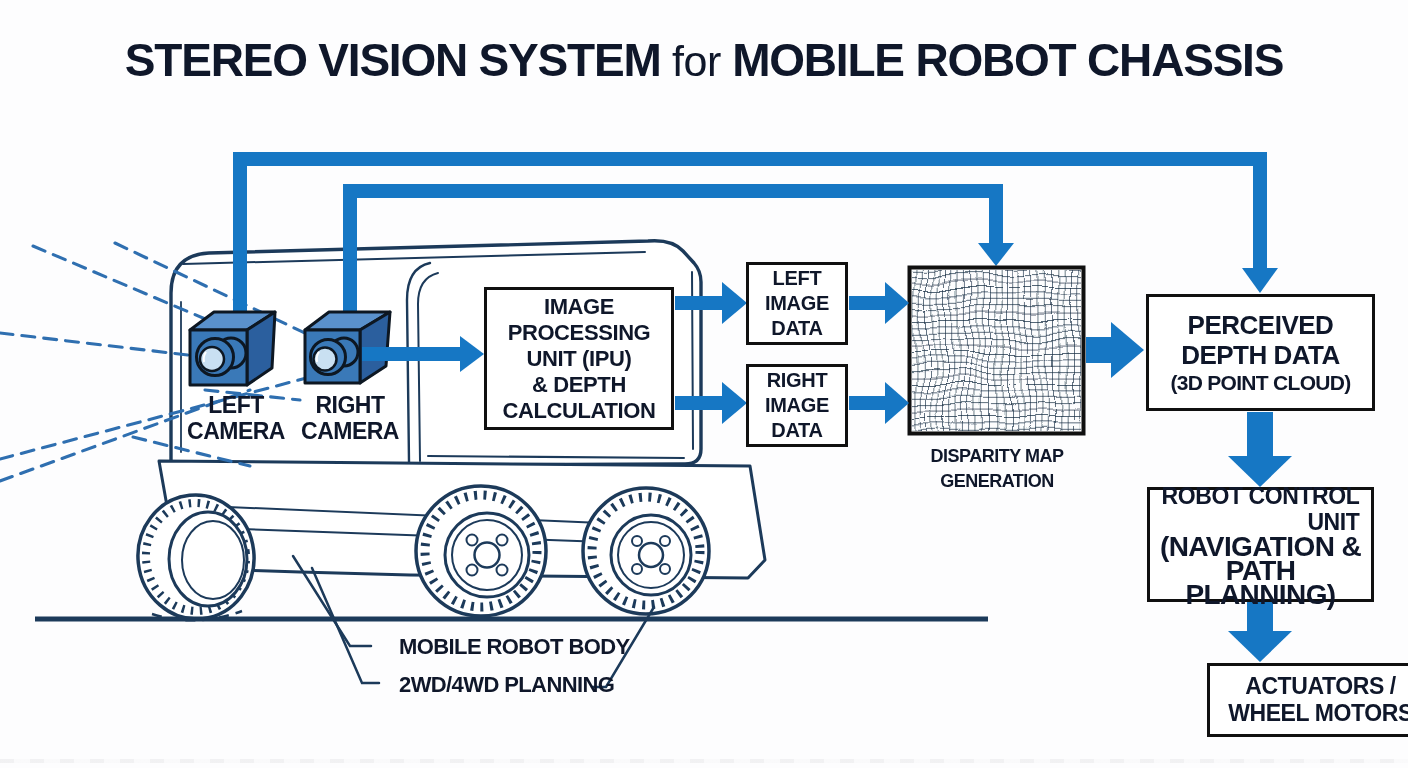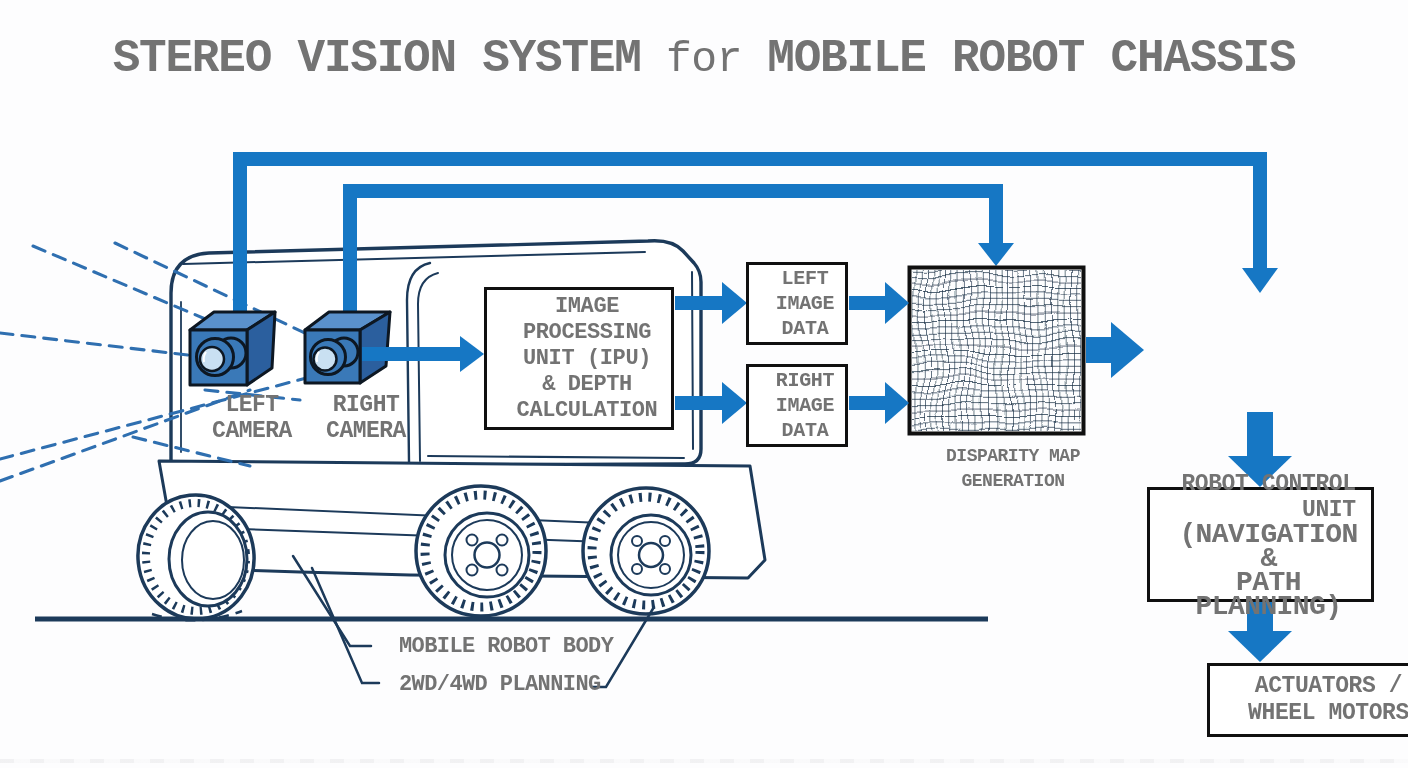--- a/index.html
+++ b/index.html
@@ -1,25 +1,25 @@
 <!DOCTYPE html>
 <html><head>
 <meta charset="utf-8">
 <style>
   html,body{margin:0;padding:0;background:#ffffff;}
   .canvas{position:relative;width:1408px;height:768px;background:#fdfdfe;overflow:hidden;
-          font-family:Liberation Mono, monospace;color:#737373;}
+          font-family:Liberation Sans, sans-serif;color:#0f172a;}
   .layer-svg{position:absolute;left:0;top:0;z-index:1;}
   .ovl{position:absolute;z-index:3;}
   .title{left:0;right:0;top:33px;text-align:center;font-size:46px;font-weight:bold;
          letter-spacing:-1.2px;white-space:nowrap;}
   .title .for{font-weight:400;font-size:43px;letter-spacing:-0.5px;}
   .node{background:#ffffff;border:3.5px solid #101010;display:flex;flex-direction:column;
         align-items:center;justify-content:center;text-align:center;box-sizing:border-box;}
-  .pre{white-space:pre-line;padding-left:16px;}
+  .pre{white-space:pre-line;}
   .ipu{left:484px;top:287px;width:190px;height:143px;font-size:22px;font-weight:bold;
        line-height:26px;letter-spacing:-0.4px;}
   .imgdata{left:746px;top:262px;width:102px;height:83px;font-size:20px;font-weight:bold;
        line-height:25px;letter-spacing:-0.3px;}
   .imgdata2{top:364px;}
   .perceived{left:1146px;top:294px;width:229px;height:117px;}
   .perceived .main{font-size:26px;font-weight:bold;line-height:30px;letter-spacing:-0.5px;}
   .perceived .sub{font-size:21px;font-weight:bold;line-height:25px;letter-spacing:-0.7px;}
   .control{left:1147px;top:487px;width:227px;height:115px;}
   .control .main{font-size:23px;font-weight:bold;line-height:26px;letter-spacing:-0.4px;text-align:right;}
@@ -189,20 +189,25 @@
   <div class="ovl node imgdata pre">LEFT
 IMAGE
 DATA</div>
   <div class="ovl node imgdata imgdata2 pre">RIGHT
 IMAGE
 DATA</div>
 
   <div class="ovl caption pre">DISPARITY MAP
 GENERATION</div>
 
+  <div class="ovl node perceived">
+    <div class="main pre">PERCEIVED
+DEPTH DATA</div>
+    <div class="sub pre">(3D POINT CLOUD)</div>
+  </div>
 
   <div class="ovl node control">
     <div class="main pre">ROBOT CONTROL
 UNIT</div>
     <div class="sub pre">(NAVIGATION &amp;
 PATH PLANNING)</div>
   </div>
 
   <div class="ovl node actuators pre">ACTUATORS /
 WHEEL MOTORS</div>

